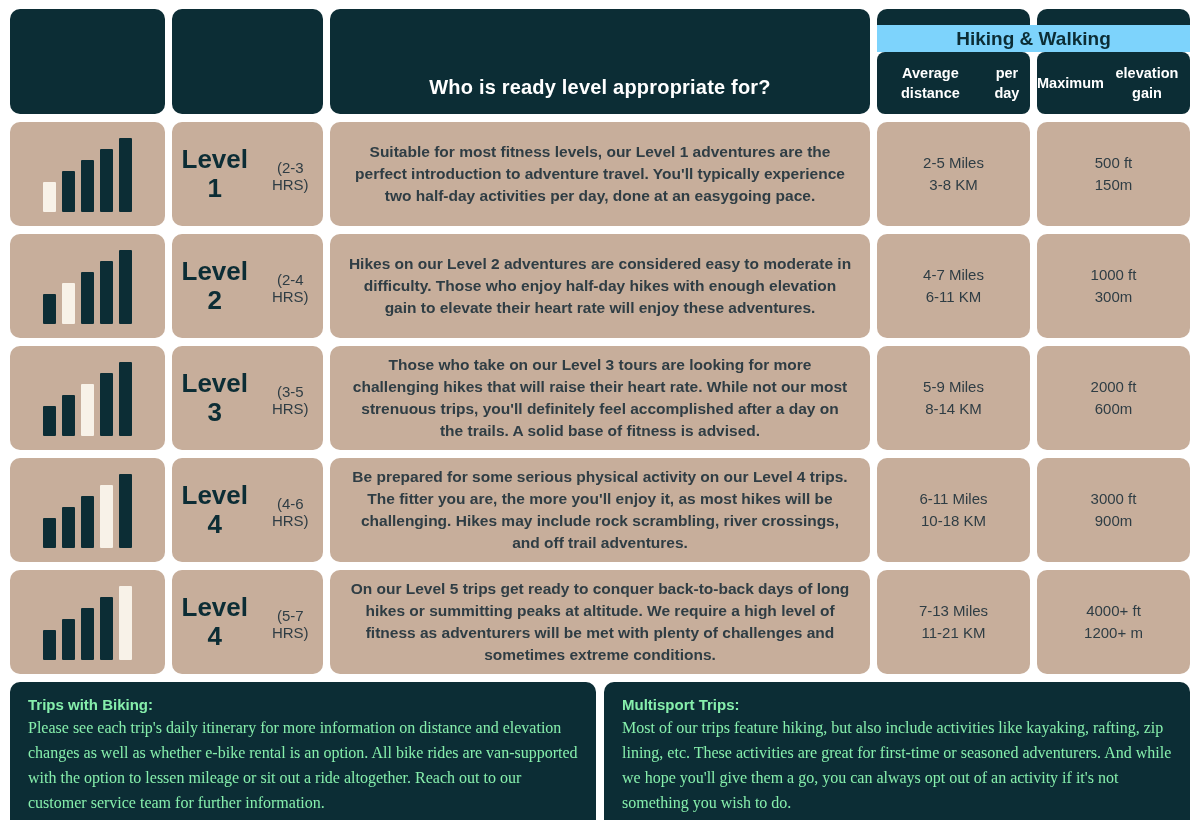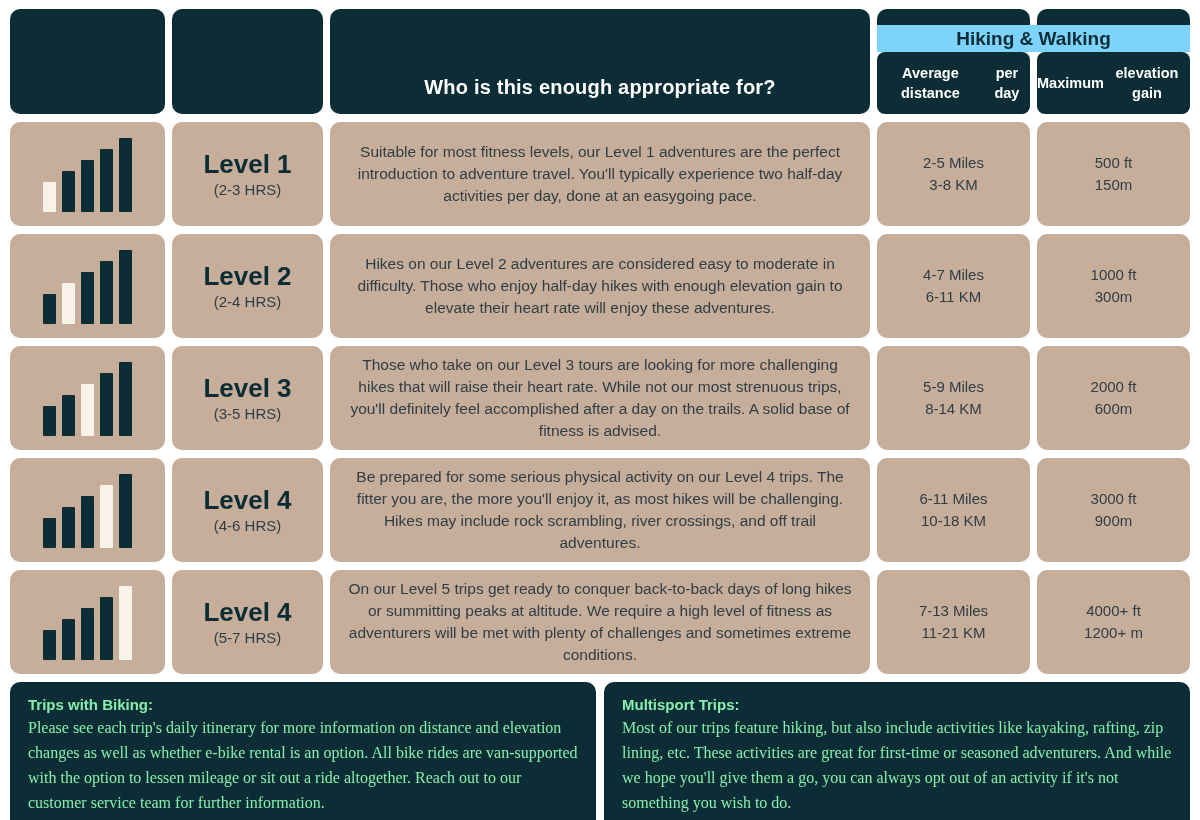--- a/index.html
+++ b/index.html
@@ -53,27 +53,27 @@
   
   .bars{display:flex;align-items:flex-end;gap:6px;height:76px;}
   .bar{width:13px;background:var(--dark);border-radius:1px;}
   .bar:nth-child(1){height:30px;}
   .bar:nth-child(2){height:41px;}
   .bar:nth-child(3){height:52px;}
   .bar:nth-child(4){height:63px;}
   .bar:nth-child(5){height:74px;}
   .bar.bar-white{background:var(--bar-white);}
 
-  .level-cell{flex-direction:column;}
+  .level-cell{flex-direction:row;}
   .level-name{color:var(--dark);font-weight:bold;font-size:26px;line-height:1.1;}
   .level-hours{color:var(--text-dark);font-size:15px;margin-top:3px;}
 
   .desc-cell{padding:8px 18px;}
   .desc-cell p{
-    margin:0;color:var(--text-dark);font-size:15.5px;line-height:1.42;text-align:center;
+    margin:0;color:var(--text-dark);font-size:15.5px;line-height:1.42;text-align:center;font-weight:bold;
   }
 
   .stat-cell{flex-direction:column;color:var(--text-dark);font-size:15px;line-height:1.45;}
 
   
   .footnotes{display:flex;gap:8px;margin-top:8px;}
   .footnote{
     flex:1;background:var(--dark);border-radius:10px;height:167px;
     padding:11px 18px;color:#86efac;
   }
@@ -82,21 +82,21 @@
 </style>
 </head>
 <body>
 
 <div class="page">
   <div class="grid">
 
     <div class="cell dark"></div>
     <div class="cell dark"></div>
     <div class="cell dark question-cell">
-      <span>Who is this enough appropriate for?</span>
+      <span>Who is ready level appropriate for?</span>
     </div>
     <div class="hw-group">
       <div class="hw-strips">
         <div class="strip"></div>
         <div class="strip"></div>
       </div>
       <div class="hw-band">
         <span>Hiking &amp; Walking</span>
       </div>
       <div class="hw-cols">

